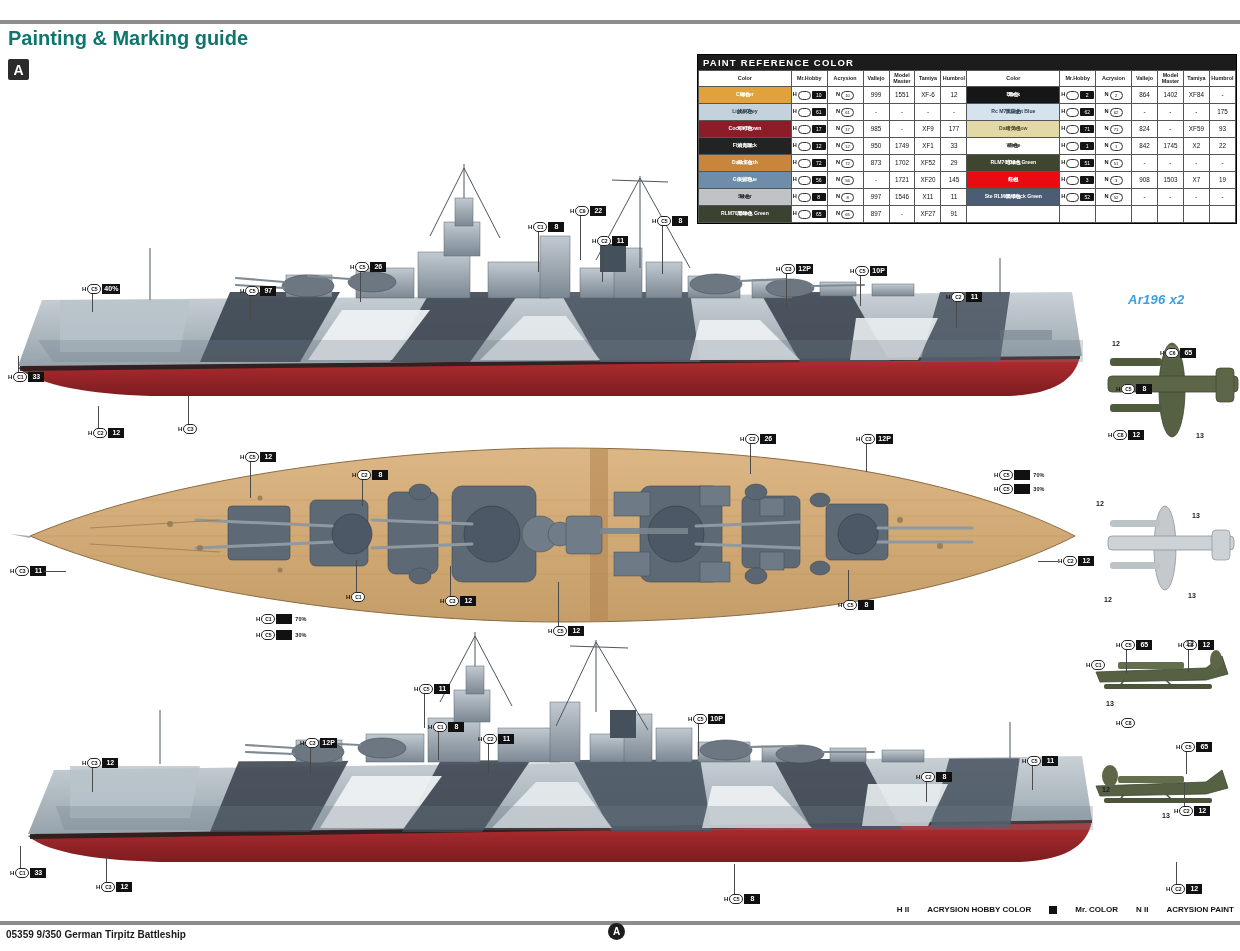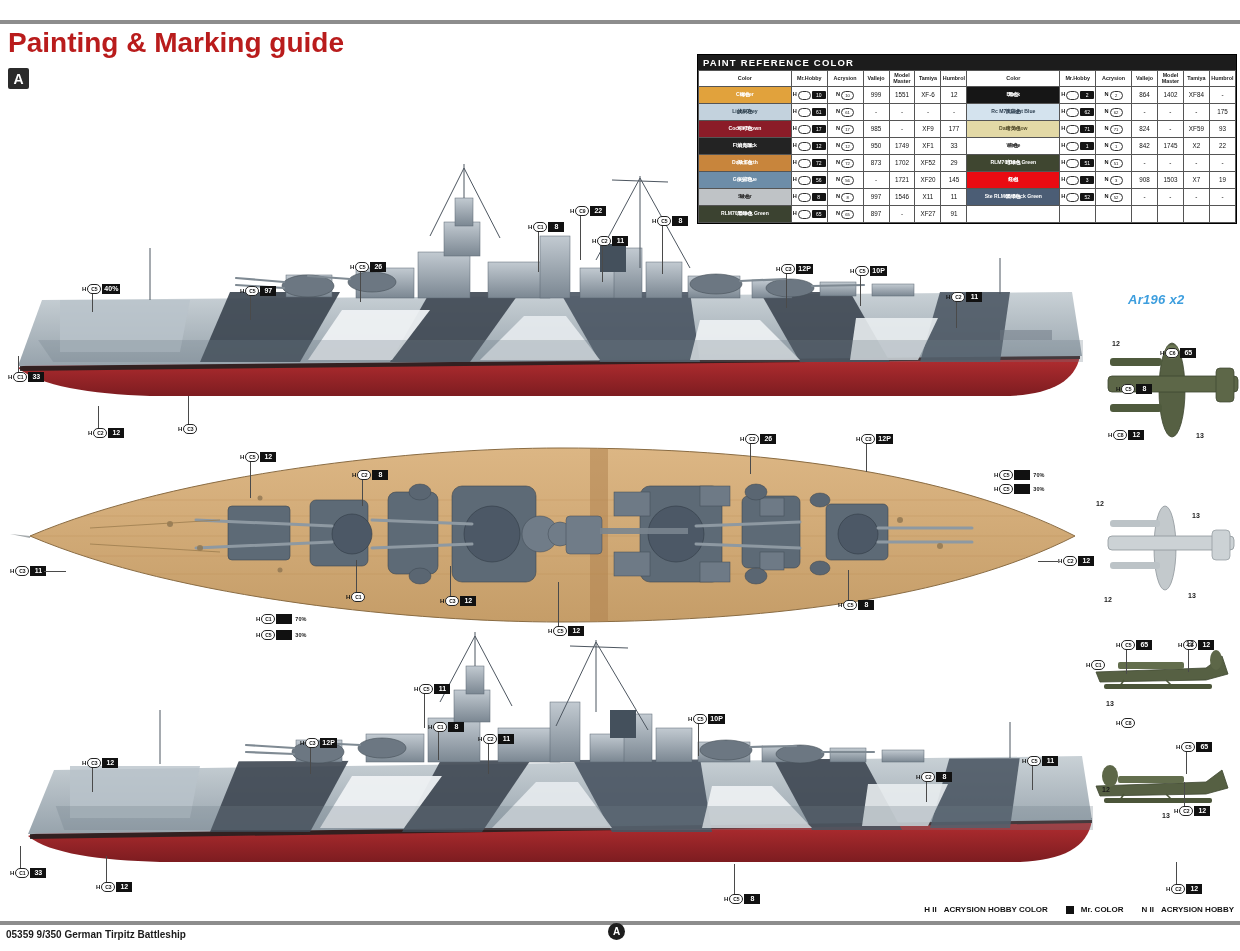--- a/index.html
+++ b/index.html
@@ -7,21 +7,21 @@
     width:1240px;height:951px;position:relative;overflow:hidden;
     font-family:"Liberation Sans","DejaVu Sans",sans-serif;
     color:#111;
   }
   .rule-top{position:absolute;left:0;top:20px;width:1240px;height:4px;background:#8d8d8d;}
   .rule-bottom{position:absolute;left:0;top:921px;width:1240px;height:4px;background:#8d8d8d;}
 
   
   #title-block{position:absolute;left:8px;top:26px;}
   #title-cn{font-size:23px;font-weight:bold;letter-spacing:1px;line-height:1.15;color:#1a1a1a;}
-  #title-en{font-size:28px;font-weight:bold;line-height:1.15;color:#b91c1c;margin-top:1px;}
+  #title-en{font-size:20px;font-weight:bold;line-height:1.15;color:#0f766e;margin-top:1px;}
   #scheme-badge{
     margin-top:9px;width:21px;height:21px;background:#2b2b2b;color:#fff;
     font-size:14px;font-weight:bold;display:flex;align-items:center;justify-content:center;
     border-radius:2px;
   }
 
   
   #paint-table{position:absolute;left:697px;top:54px;width:538px;border:1px solid #000;background:#fff;}
   #paint-title{background:#1c1c1c;color:#fff;font-size:9.5px;font-weight:bold;letter-spacing:1.2px;padding:2px 5px;}
   table.pt{border-collapse:collapse;width:100%;table-layout:fixed;font-size:6.3px;}
@@ -71,21 +71,21 @@
 
   
   #ar196-label{
     position:absolute;left:1128px;top:292px;font-size:13px;font-weight:bold;
     color:#3d9ede;letter-spacing:0.3px;font-style:italic;
   }
 
   
   #footer-code{position:absolute;left:6px;top:929px;font-size:10px;font-weight:bold;color:#1a1a1a;}
   #footer-legend{position:absolute;right:6px;top:905px;display:flex;align-items:center;gap:18px;font-size:8px;font-weight:bold;}
-  #footer-legend .lg{display:flex;align-items:center;gap:7px;}
+  #footer-legend .lg{display:flex;align-items:center;gap:18px;}
   #footer-legend .sq{display:inline-block;width:8px;height:8px;background:#111;}
   #footer-badge{
     position:absolute;left:608px;top:923px;width:17px;height:17px;border-radius:50%;
     background:#1d1d1d;color:#fff;font-size:10px;font-weight:bold;
     display:flex;align-items:center;justify-content:center;
   }
 </style>
 </head>
 <body>
 
@@ -1082,15 +1082,15 @@
     <span class="lg">
       <span>H&nbsp;II</span>
       <span>ACRYSION HOBBY COLOR</span>
     </span>
     <span class="lg">
       <span class="sq"></span>
       <span>Mr. COLOR</span>
     </span>
     <span class="lg">
       <span>N&nbsp;II</span>
-      <span>ACRYSION HOBBY</span>
+      <span>ACRYSION PAINT</span>
     </span>
   </div>
 
 </body></html>

